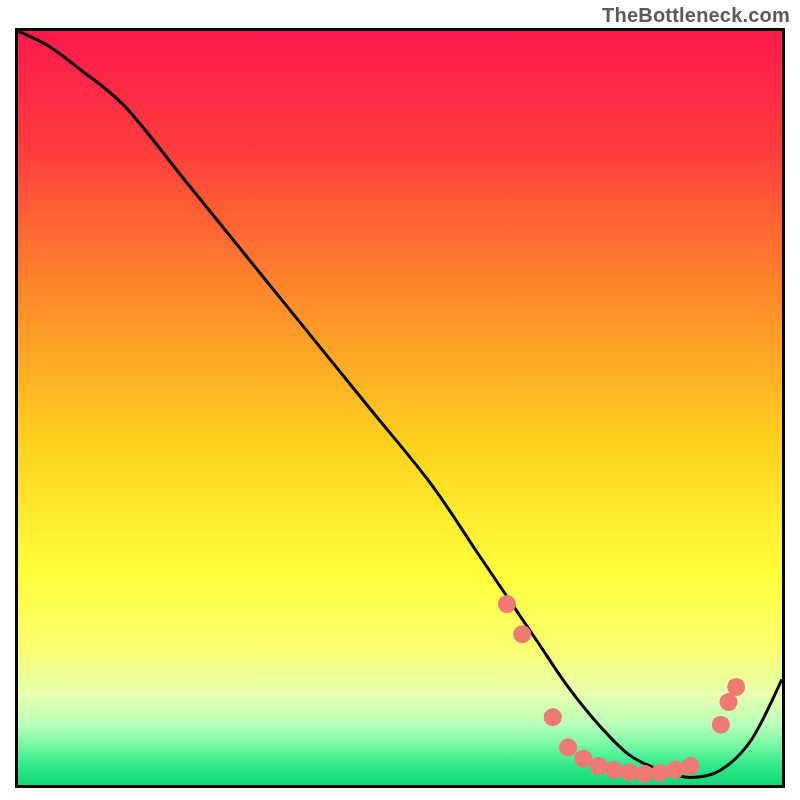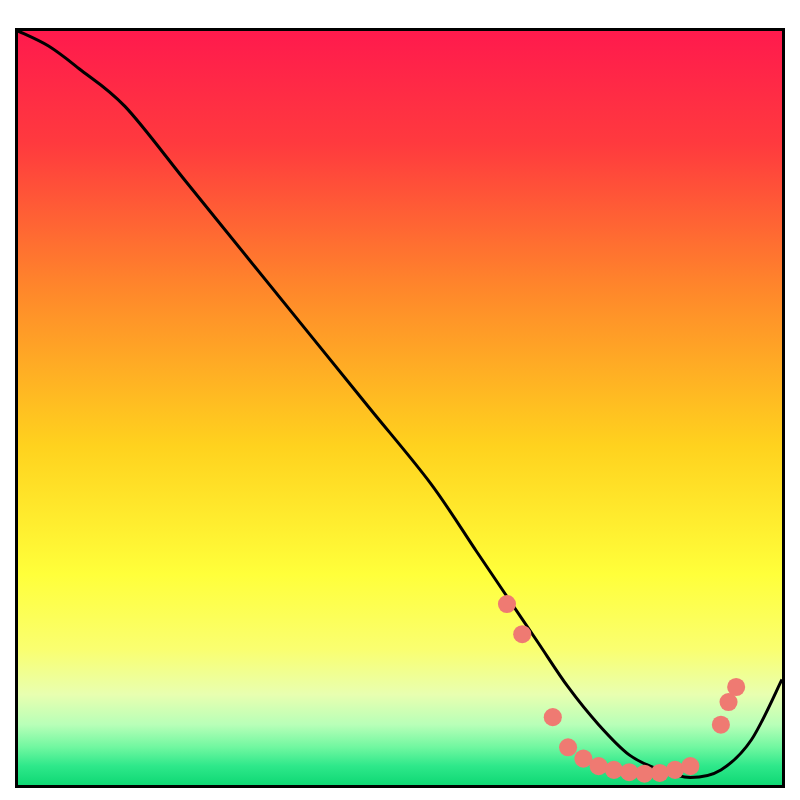--- a/index.html
+++ b/index.html
@@ -47,20 +47,21 @@
     left: 0;
     top: 0;
     width: 100%;
     height: 100%;
   }
 </style>
 </head>
 <body>
 
 <div class="frame">
+  <div class="attribution">TheBottleneck.com</div>
 
   <div class="plot-outer">
     <svg class="bg" viewBox="0 0 100 100" preserveAspectRatio="none">
       <defs>
         <linearGradient id="grad" x1="0" y1="0" x2="0" y2="1">
             <stop offset="0%" stop-color="#ff1a4d"></stop>
             <stop offset="15%" stop-color="#ff3a3e"></stop>
             <stop offset="35%" stop-color="#ff8a2a"></stop>
             <stop offset="55.00000000000001%" stop-color="#ffd21e"></stop>
             <stop offset="72%" stop-color="#ffff3a"></stop>

